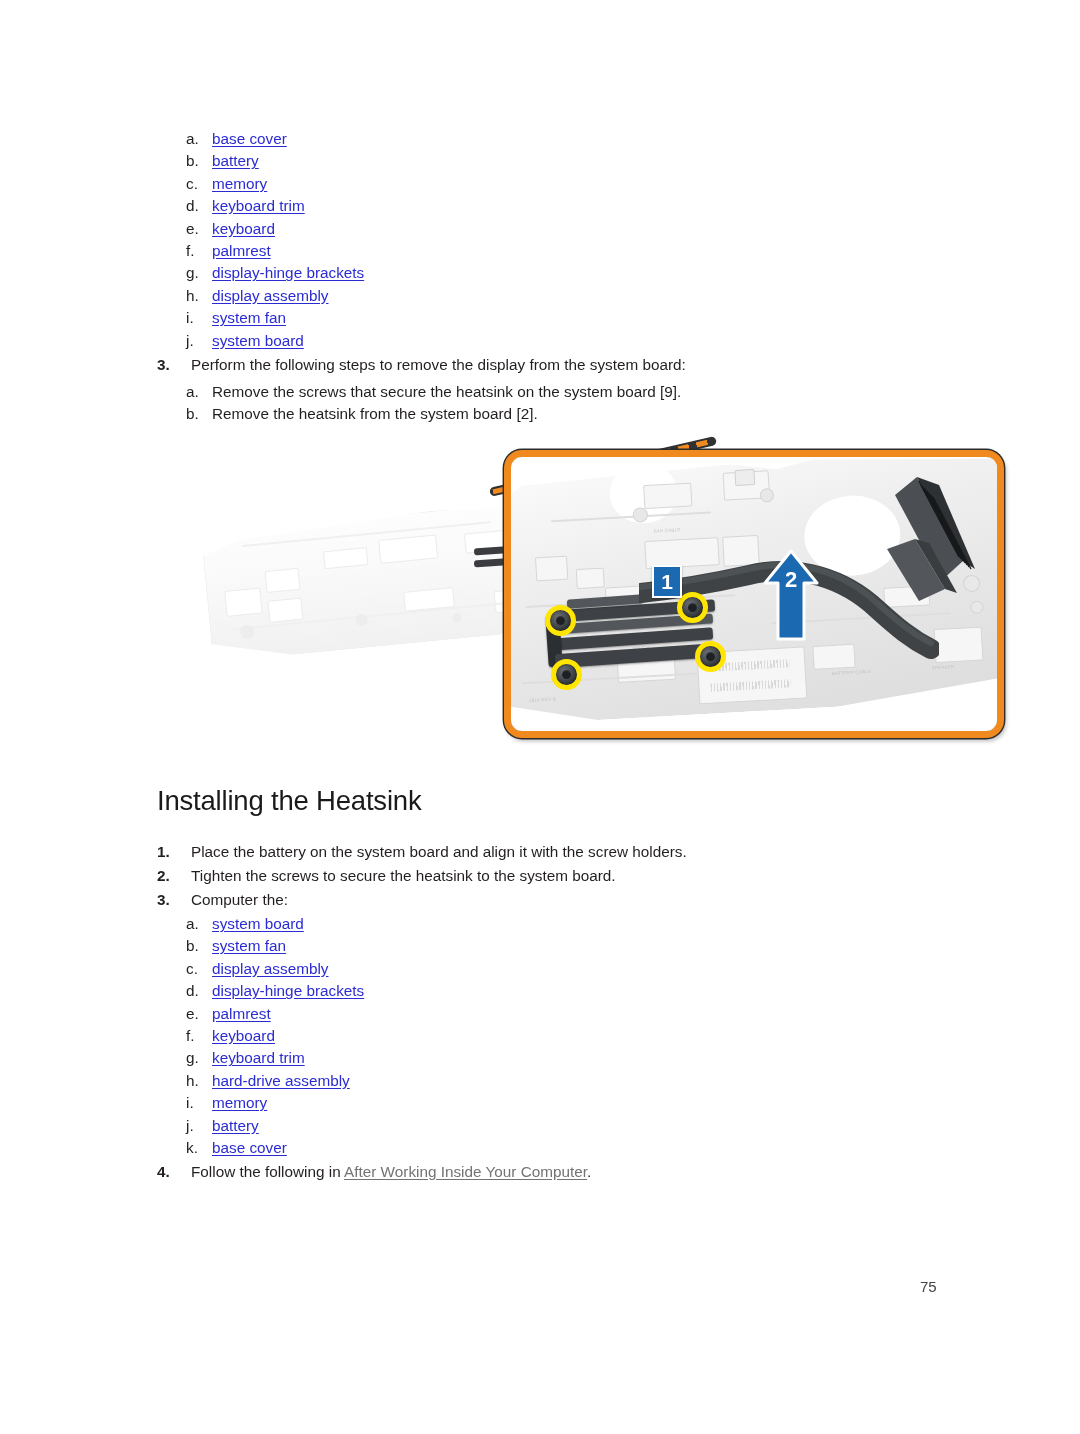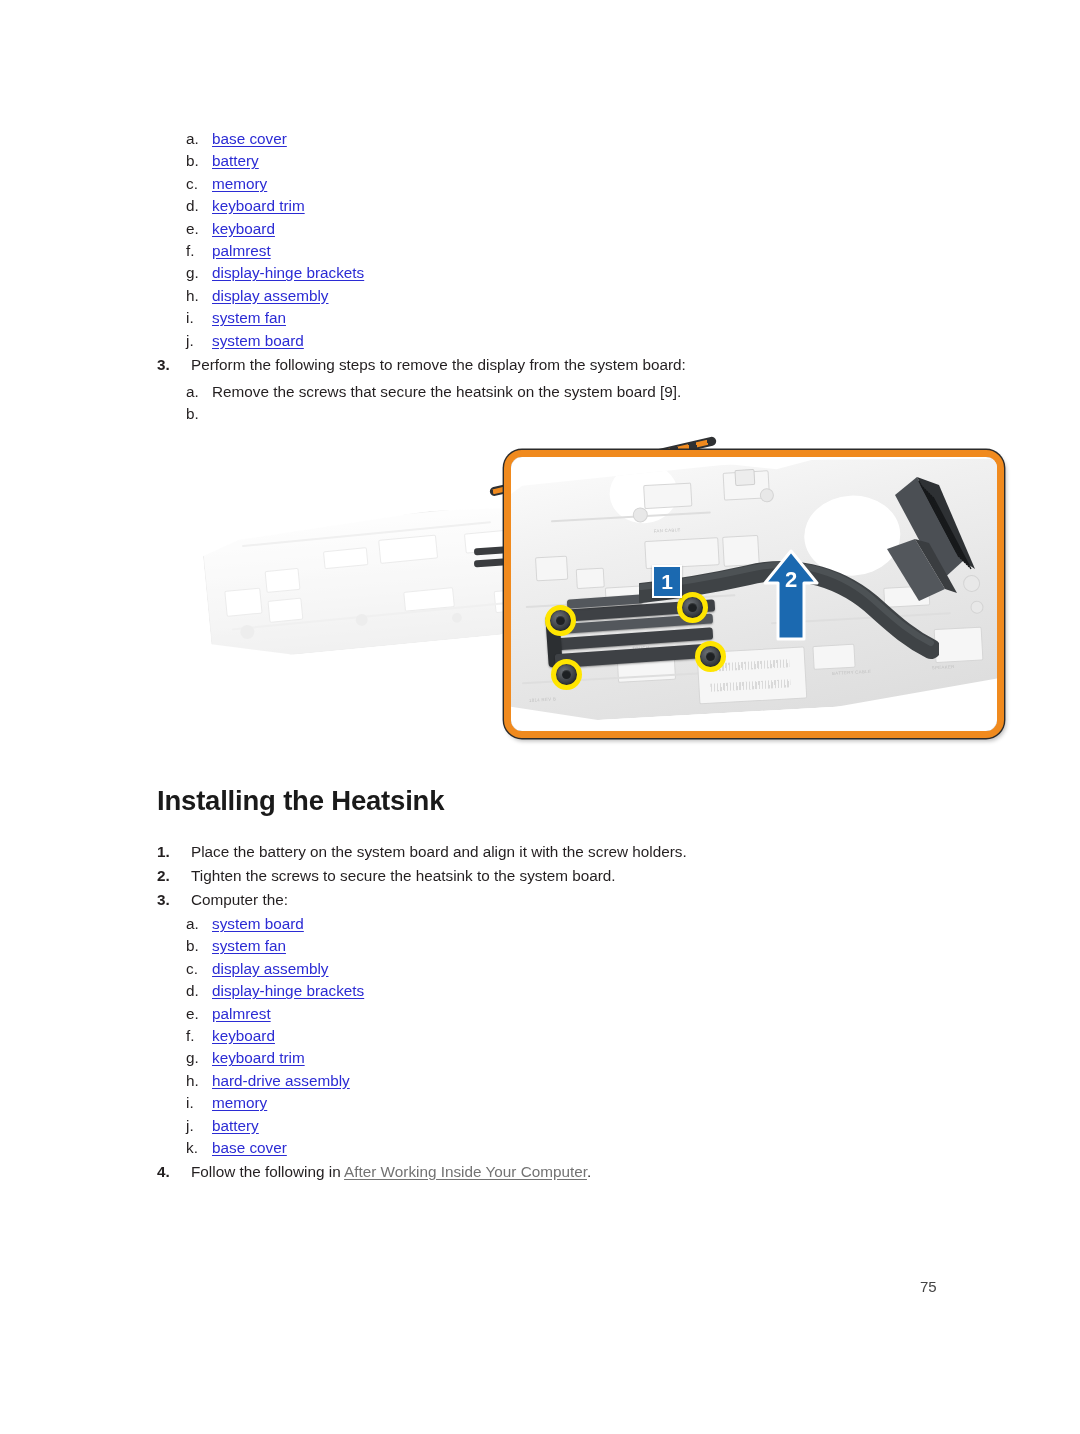--- a/index.html
+++ b/index.html
@@ -74,21 +74,21 @@
     text-decoration: underline;
     text-underline-offset: 2px;
   }
 
   
   .heading {
     position: absolute;
     left: 157px;
     top: 784px;
     font-size: 27.5px;
-    font-weight: bold;
+    font-weight: normal;
     letter-spacing: -0.2px;
     color: #1a1a1a;
     line-height: 34px;
     white-space: nowrap;
   }
 
   
   .page-number {
     position: absolute;
     left: 920px;
@@ -408,20 +408,21 @@
     <span class="body">Perform the following steps to remove the display from the system board:</span>
   </div>
 
   <div class="sub-list" id="removal-substeps" style="top:381px;">
       <div class="sub-item">
         <span class="marker">a.</span>
         <span class="plain">Remove the screws that secure the heatsink on the system board [9].</span>
       </div>
       <div class="sub-item">
         <span class="marker">b.</span>
+        <span class="plain">Remove the heatsink from the system board [2].</span>
       </div>
     </div>
 
   <div class="figure">
 
     <div class="ghost-board">
       <div class="gb-body"></div>
       <div class="gb-chip" style="left:18px;  top:60px; width:34px; height:24px;"></div>
       <div class="gb-chip" style="left:60px;  top:44px; width:32px; height:20px;"></div>
       <div class="gb-chip" style="left:60px;  top:74px; width:32px; height:20px;"></div>

